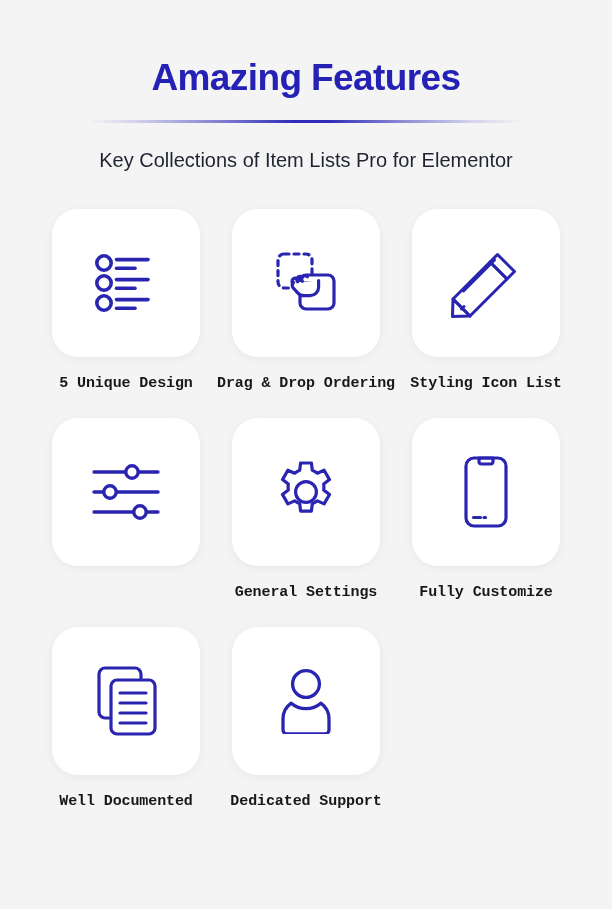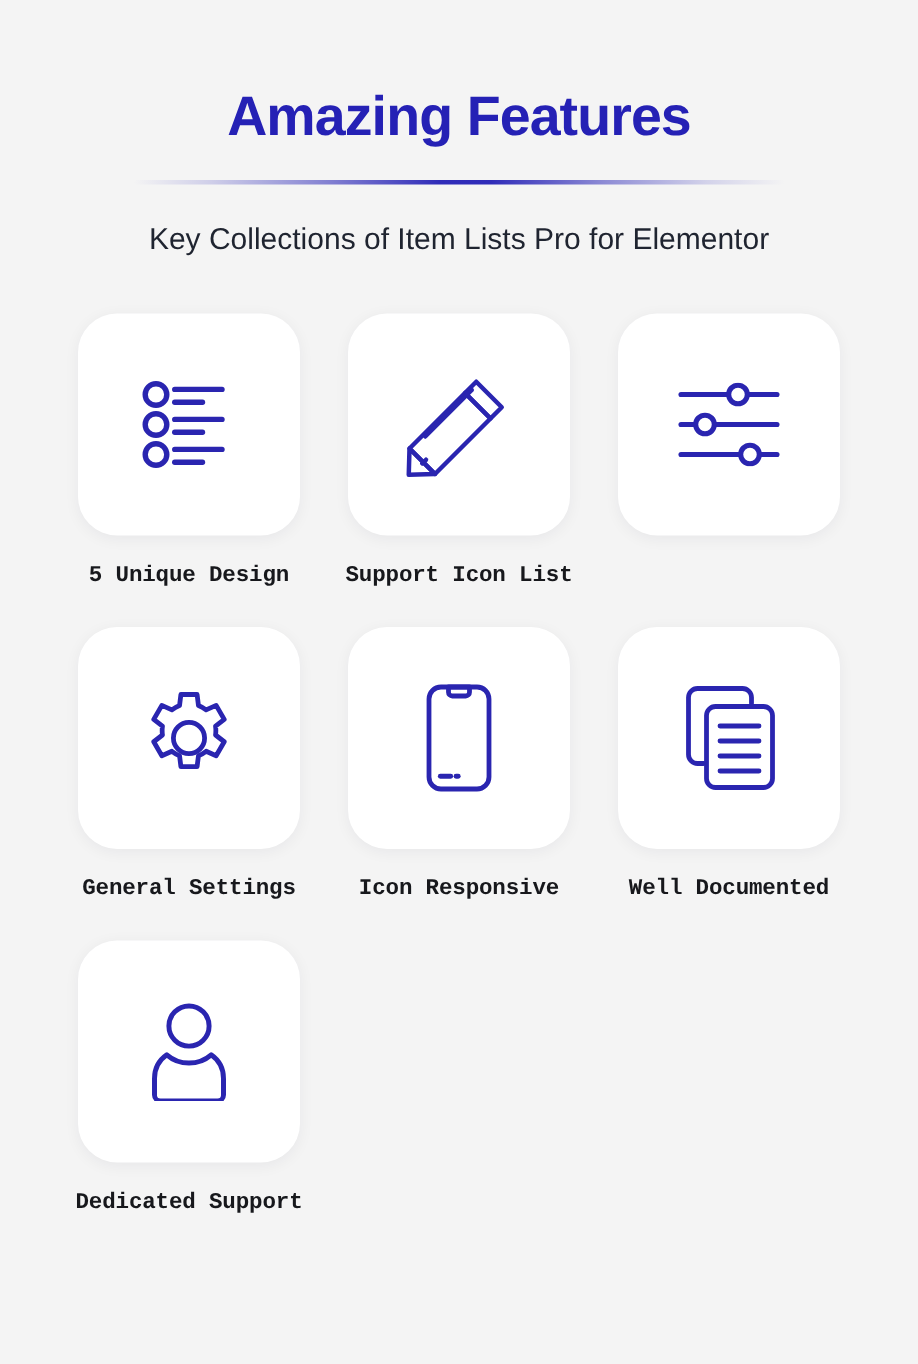--- a/index.html
+++ b/index.html
@@ -131,35 +131,52 @@
             <line x1="26.5" y1="41.2" x2="45" y2="41.2"></line>
             <circle cx="14" cy="56" r="7.2"></circle>
             <line x1="26.5" y1="52.6" x2="58" y2="52.6"></line>
             <line x1="26.5" y1="61.2" x2="45" y2="61.2"></line>
           </svg>
         </span>
       </div>
       <div class="label">5 Unique Design</div>
     </div>
 
+    <div class="cell">
+      <div class="card">
+        <span>
+          <svg width="74" height="74" viewBox="0 0 74 74" fill="none" stroke="#2a25b0" stroke-width="3.2" stroke-linecap="round" stroke-linejoin="round">
+            <rect x="9" y="8" width="34" height="34" rx="6" stroke-dasharray="5 5"></rect>
+            <rect x="31" y="29" width="34" height="34" rx="6" fill="#ffffff"></rect>
+            <path d="M31.5 40.5 c0-2 1.6-3.6 3.6-3.6 h6.4"></path>
+            <path d="M24.5 36.5 c-1.6 1.2 -1.8 3.6 -0.4 5.2 l4.6 5.2 c1.6 1.8 3.9 2.8 6.3 2.8 h6.2
+                     c4.6 0 8.4 -3.8 8.4 -8.4 v-6.6" fill="#ffffff"></path>
+            <path d="M28.8 33.3 c-1.2 -1.4 -3.3 -1.5 -4.7 -0.3 -1.4 1.2 -1.5 3.3 -0.3 4.7"></path>
+            <path d="M33.6 31.4 c-1.2 -1.4 -3.3 -1.5 -4.7 -0.3 -1.4 1.2 -1.5 3.3 -0.3 4.7"></path>
+            <path d="M38.4 30.8 c-1.2 -1.4 -3.3 -1.5 -4.7 -0.3 -1.4 1.2 -1.5 3.3 -0.3 4.7"></path>
+          </svg>
+        </span>
+      </div>
+      <div class="label">Drag &amp; Drop Ordering</div>
+    </div>
 
 
     <div class="cell">
       <div class="card">
         <span>
           <svg width="72" height="72" viewBox="0 0 72 72" fill="none" stroke="#2a25b0" stroke-width="3" stroke-linecap="round" stroke-linejoin="round">
             <path d="M47.5 7.5 l17 17 -7.5 7.5 -17 -17 z"></path>
             <path d="M40 15 l17 17 -37 37 -17 -17 z" transform="translate(0,0)"></path>
             <path d="M20 69 L3 52 l-0.5 17.5 z" fill="none"></path>
             <line x1="14" y1="59.5" x2="11.5" y2="62"></line>
             <line x1="13.5" y1="44" x2="44.5" y2="13"></line>
           </svg>
         </span>
       </div>
-      <div class="label">Support Icon List</div>
+      <div class="label">Styling Icon List</div>
     </div>
 
     <div class="cell">
       <div class="card">
         <span>
           <svg width="72" height="56" viewBox="0 0 72 56" fill="none" stroke="#2a25b0" stroke-width="3.4" stroke-linecap="round">
             <line x1="4" y1="8" x2="68" y2="8"></line>
             <circle cx="42" cy="8" r="6.2" fill="#ffffff"></circle>
             <line x1="4" y1="28" x2="68" y2="28"></line>
             <circle cx="20" cy="28" r="6.2" fill="#ffffff"></circle>
@@ -190,21 +207,21 @@
       <div class="card">
         <span>
           <svg width="46" height="74" viewBox="0 0 46 74" fill="none" stroke="#2a25b0" stroke-width="3.2" stroke-linecap="round" stroke-linejoin="round">
             <rect x="3" y="3" width="40" height="68" rx="8"></rect>
             <path d="M16 3 h14 v3.5 a2.5 2.5 0 0 1 -2.5 2.5 h-9 a2.5 2.5 0 0 1 -2.5 -2.5 z"></path>
             <line x1="10.5" y1="62.5" x2="17.5" y2="62.5"></line>
             <line x1="21" y1="62.5" x2="22.5" y2="62.5"></line>
           </svg>
         </span>
       </div>
-      <div class="label">Icon Responsive</div>
+      <div class="label">Fully Customize</div>
     </div>
 
     <div class="cell">
       <div class="card">
         <span>
           <svg width="70" height="74" viewBox="0 0 70 74" fill="none" stroke="#2a25b0" stroke-width="3.2" stroke-linecap="round" stroke-linejoin="round">
             <path d="M50 14 v-4 a6 6 0 0 0 -6 -6 h-30 a6 6 0 0 0 -6 6 v38 a6 6 0 0 0 6 6 h4"></path>
             <rect x="20" y="16" width="44" height="54" rx="6" fill="#ffffff"></rect>
             <line x1="29" y1="29" x2="55" y2="29"></line>
             <line x1="29" y1="39" x2="55" y2="39"></line>

